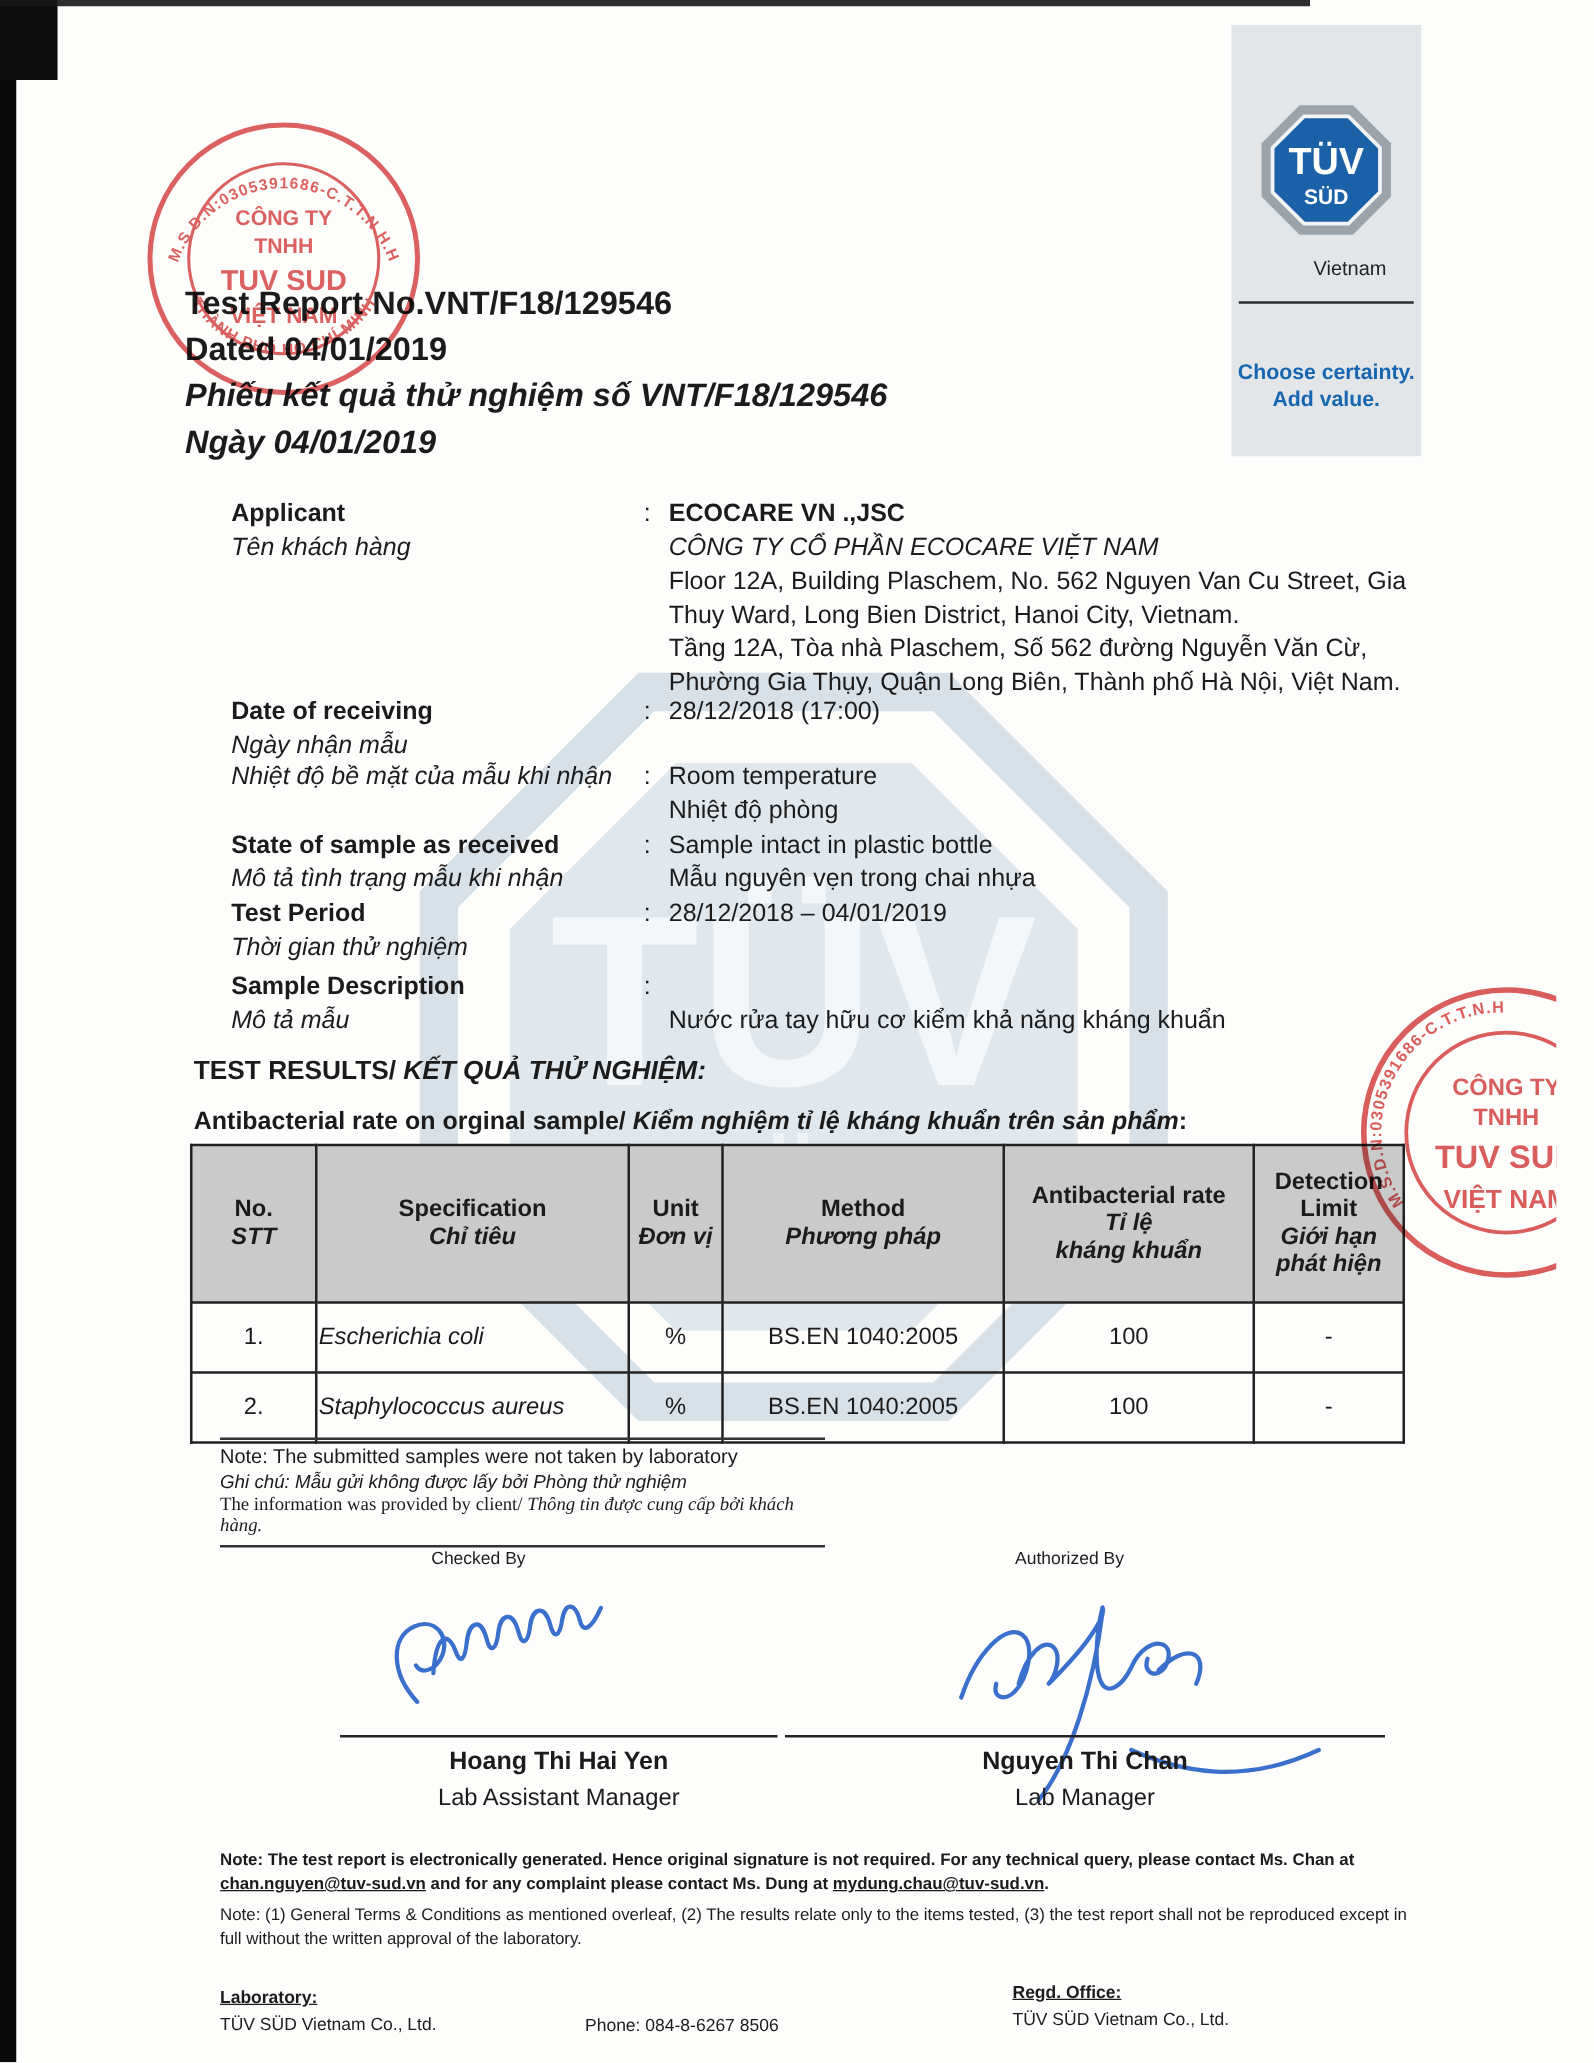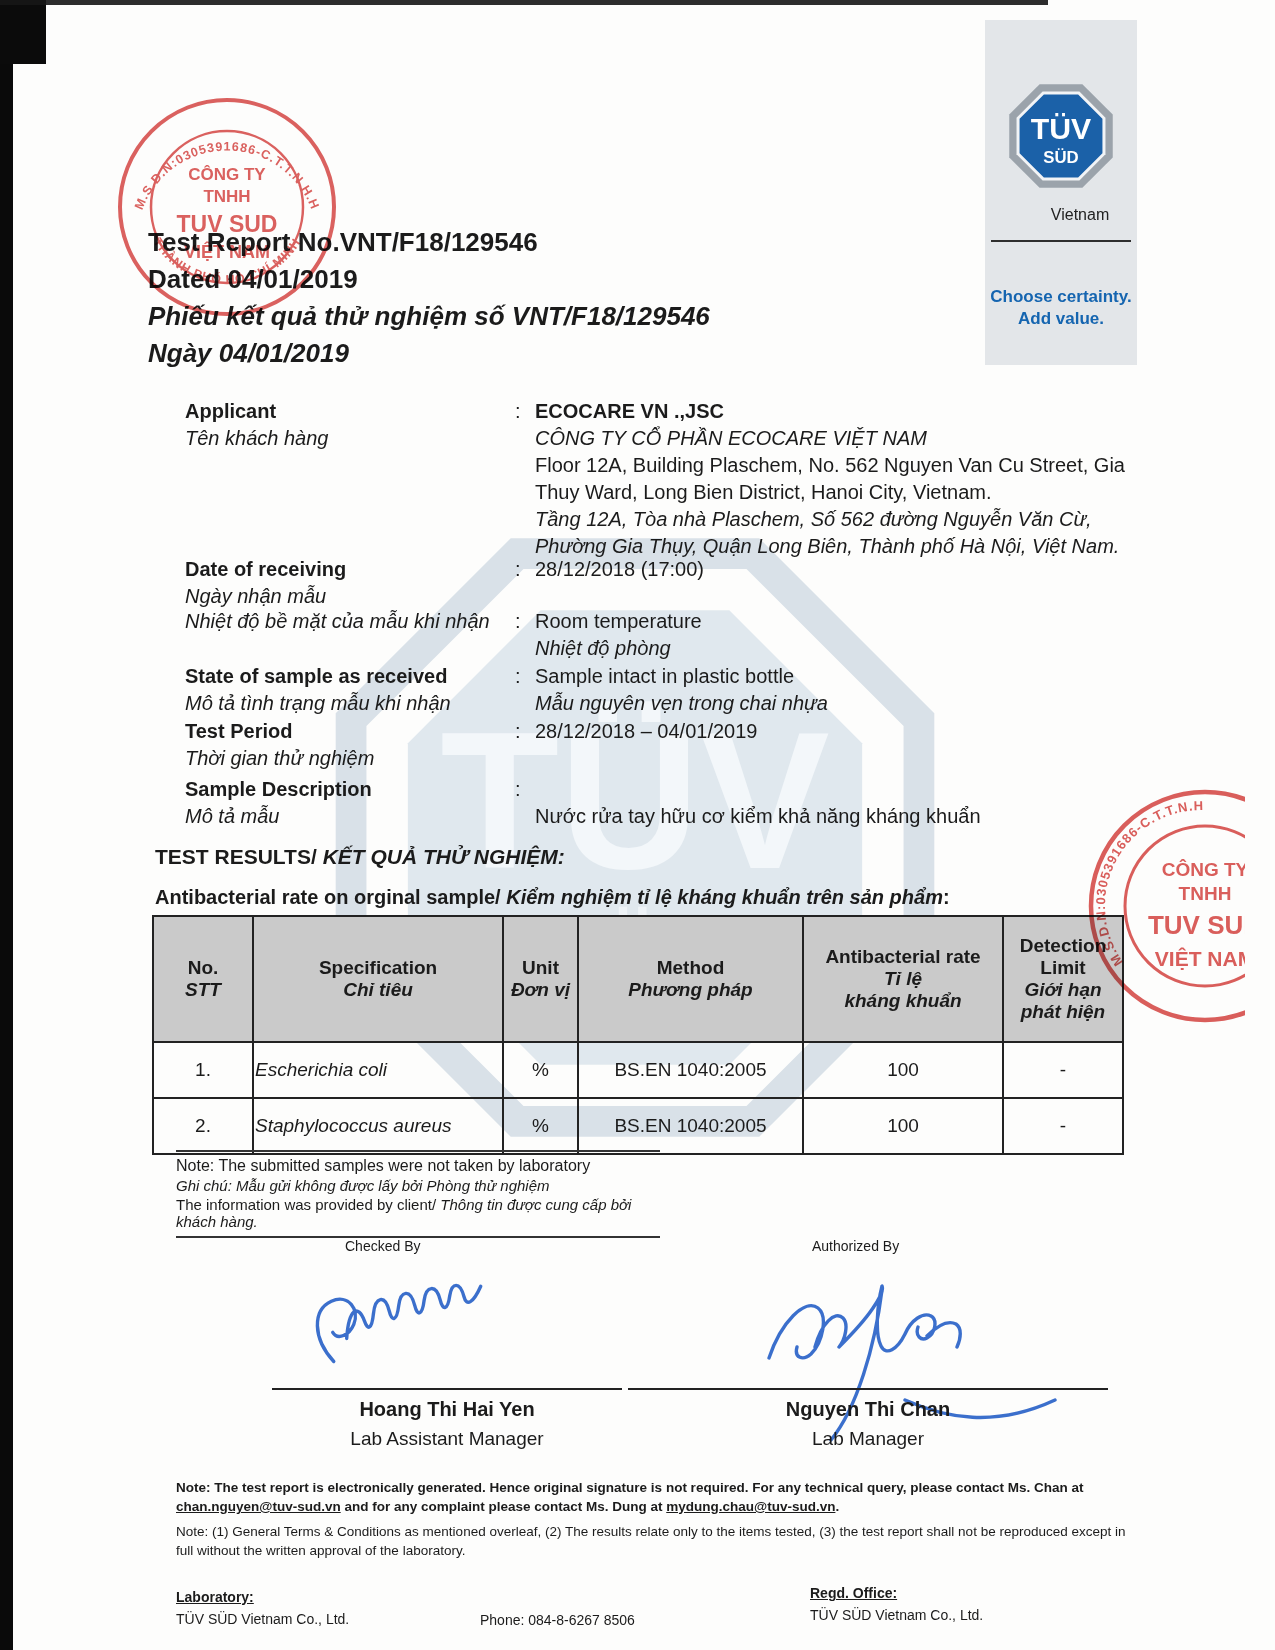--- a/index.html
+++ b/index.html
@@ -35,21 +35,21 @@
   
   .field{position:absolute;left:185px;width:965px;font-size:20px;line-height:27px;}
   .f-label{position:absolute;left:0;top:0;width:322px;}
   .f-en{font-weight:bold;display:block;}
   .f-vi{font-style:italic;display:block;}
   .f-colon{position:absolute;left:330px;top:0;}
   .f-value{position:absolute;left:350px;top:0;width:618px;}
   .v-b{font-weight:bold;display:block;}
   .v-bi{font-weight:normal;font-style:italic;display:block;}
   .v-r{display:block;}
-  .v-i{font-style:italic;display:block;}
+  .v-i{display:block;}
   .pad1{padding-top:27px;}
   .row-applicant{top:398px;}
   .row-date{top:556px;}
   .row-temp{top:608px;}
   .row-state{top:663px;}
   .row-period{top:718px;}
   .row-sample{top:776px;}
 
   
   .sec-title{position:absolute;left:155px;top:845px;font-size:21px;font-weight:bold;}
@@ -64,21 +64,21 @@
   .h-en{display:block;white-space:pre-line;}
   .h-vi{display:block;font-style:italic;white-space:pre-line;}
   .results-table tbody td{height:52px;text-align:center;vertical-align:middle;background:transparent;}
   .td-spec{text-align:left !important;font-style:italic;}
 
   
   .note-block{position:absolute;left:176px;top:1150px;width:484px;border-top:2px solid #333;
               border-bottom:2px solid #333;padding:5px 0 6px 0;}
   .note-1{font-size:16px;}
   .note-2{font-size:15px;font-style:italic;margin-top:2px;}
-  .note-3{font-size:15px;margin-top:2px;}
+  .note-3{font-size:15px;margin-top:2px;font-family:Liberation Serif, serif;}
 
   
   .sig-label{position:absolute;font-size:14px;}
   .checked-label{left:345px;top:1238px;}
   .auth-label{left:812px;top:1238px;}
   .sig-svg{position:absolute;pointer-events:none;}
   .sig1{left:298px;top:1262px;transform:rotate(-8deg);}
   .sig2{left:755px;top:1250px;}
   .sig-line{position:absolute;top:1388px;height:0;border-top:2px solid #222;}
   .sig-line-1{left:272px;width:350px;}
@@ -87,21 +87,21 @@
   .sig-title{position:absolute;top:1428px;font-size:19px;text-align:center;}
   .name1,.title1{left:272px;width:350px;}
   .name2,.title2{left:628px;width:480px;}
 
   
   .foot-note-1{position:absolute;left:176px;top:1478px;width:962px;font-size:13.5px;font-weight:bold;line-height:19px;}
   .foot-note-2{position:absolute;left:176px;top:1522px;width:968px;font-size:13.5px;line-height:19px;}
   .u-link{text-decoration:underline;color:inherit;cursor:pointer;}
   .lab-block{position:absolute;left:176px;top:1586px;font-size:14px;line-height:22px;}
   .lab-label{font-weight:bold;text-decoration:underline;display:block;}
-  .phone{position:absolute;left:480px;top:1612px;font-size:14px;}
+  .phone{position:absolute;left:468px;top:1612px;font-size:14px;}
   .regd-block{position:absolute;left:810px;top:1582px;font-size:14px;line-height:22px;}
 </style>
 </head>
 <body>
 
 <div class="page">
 
   <div class="edge-left"></div>
   <div class="corner-tl"></div>
   <div class="edge-top"></div>

